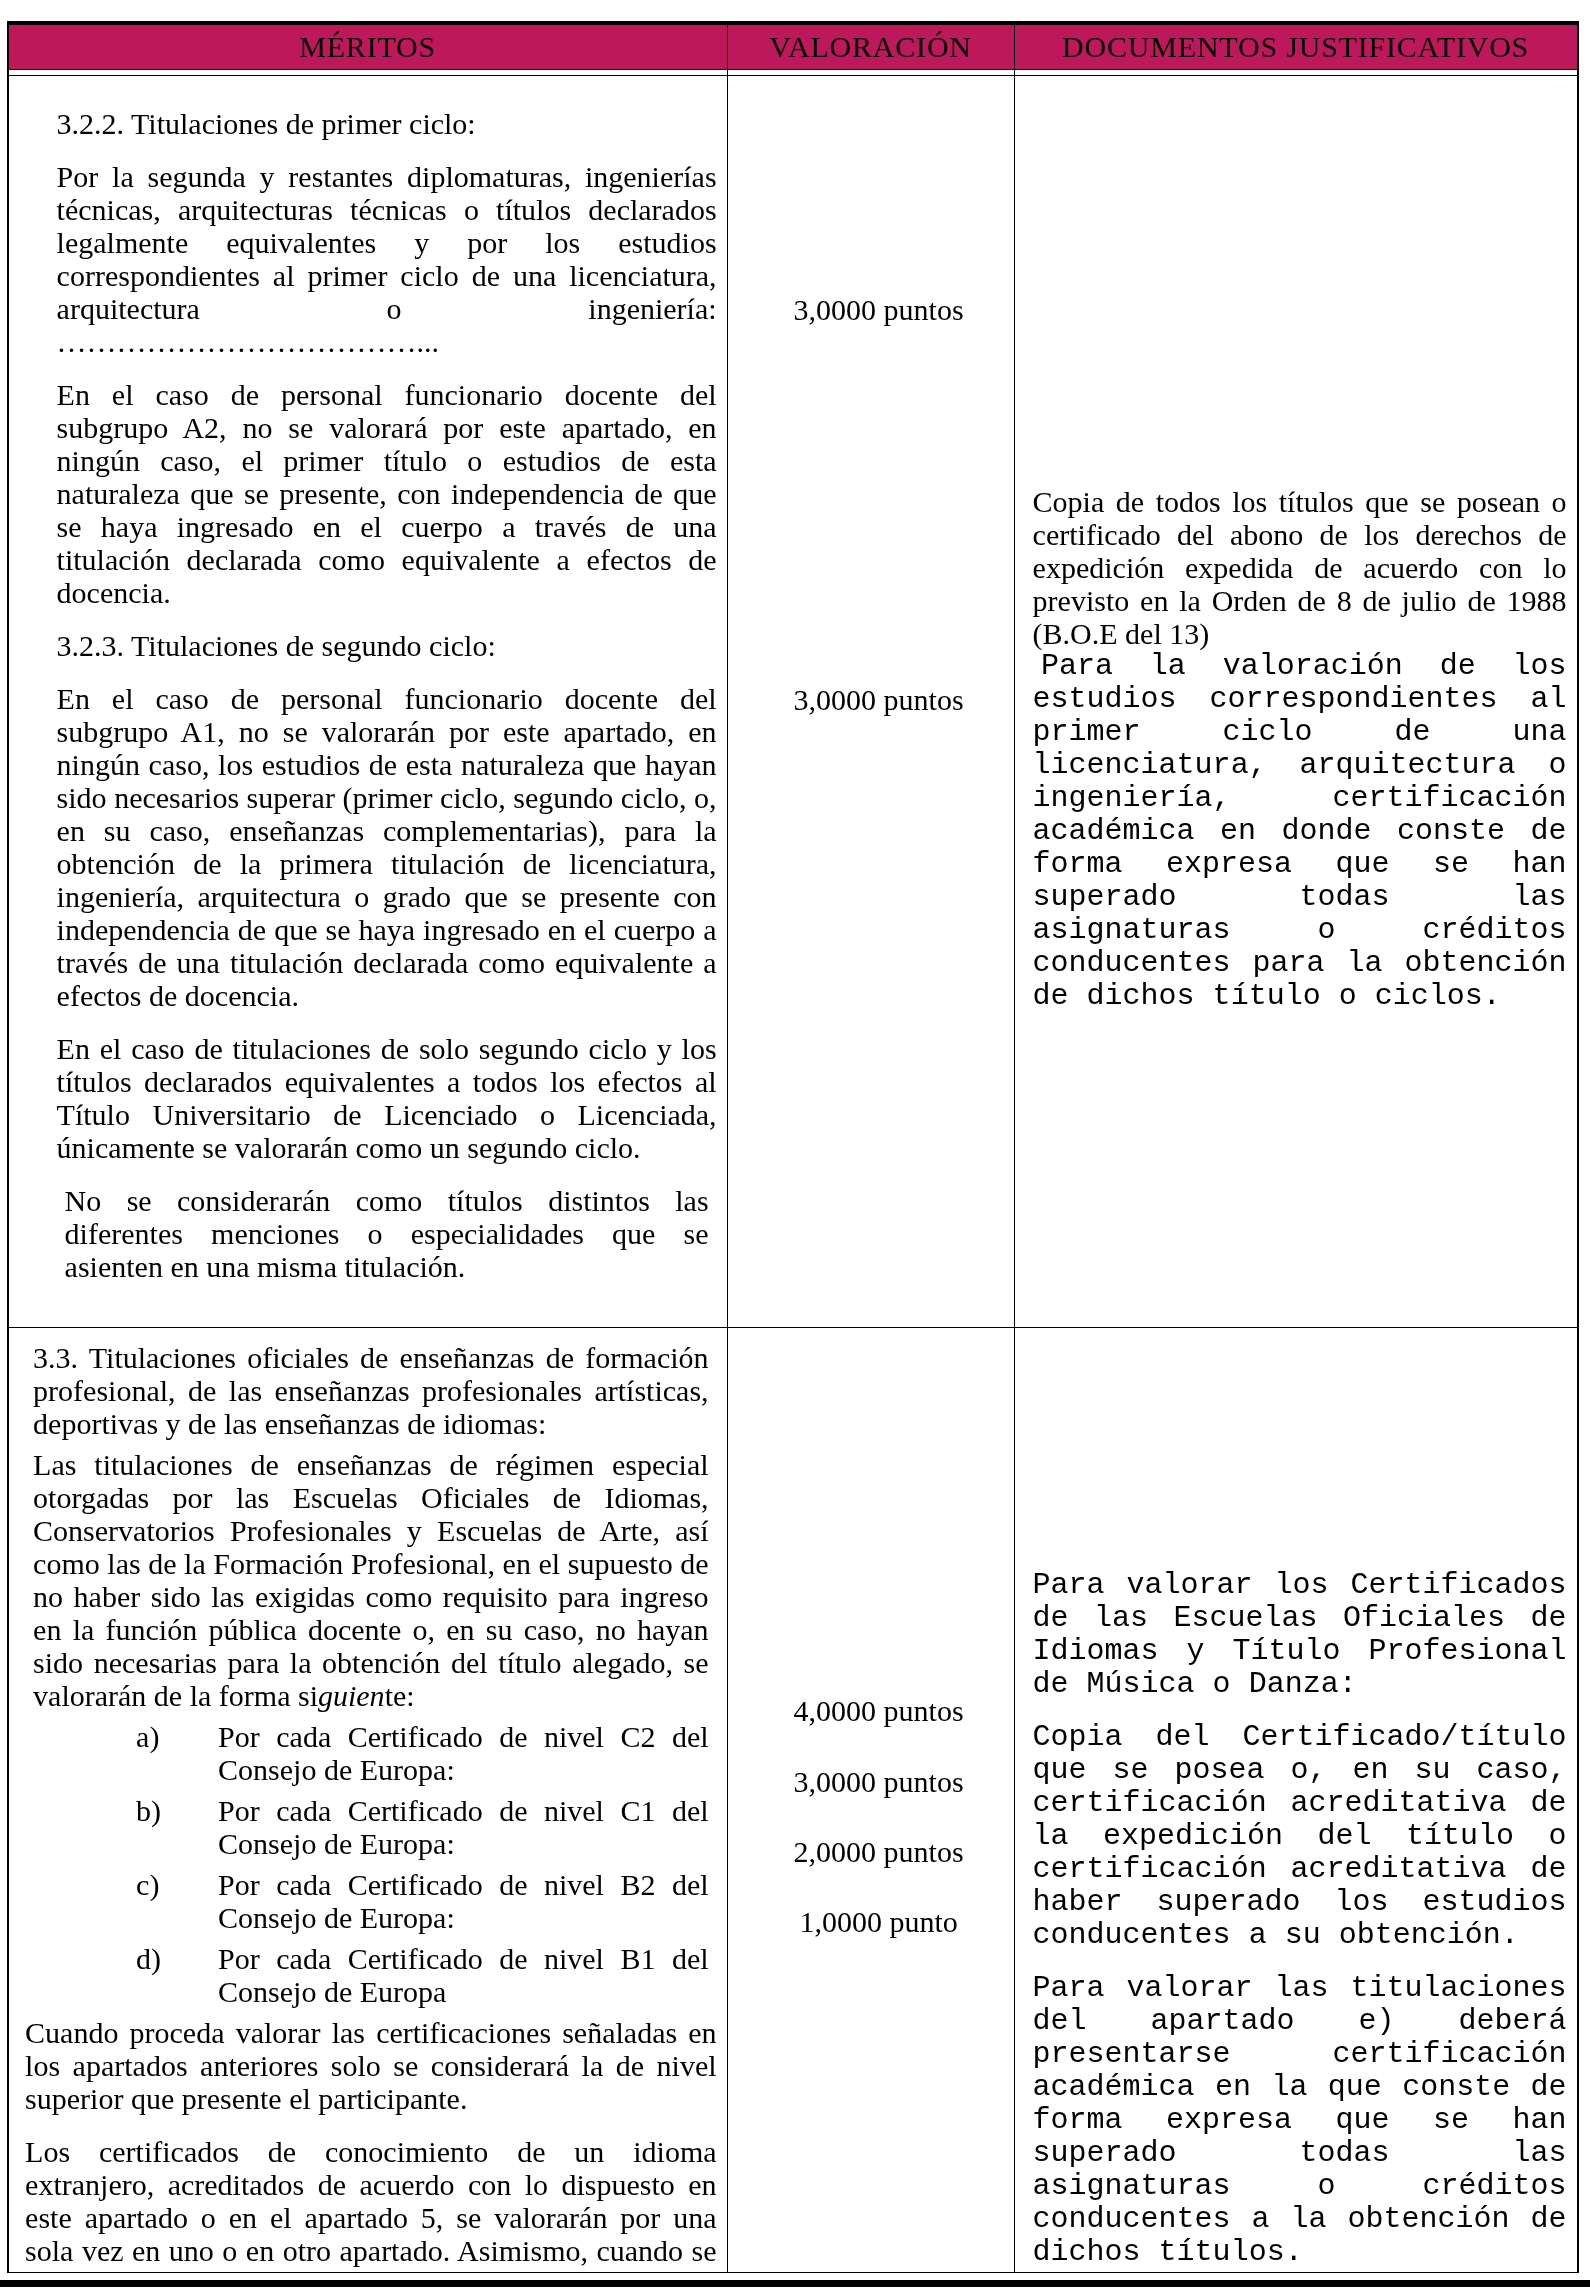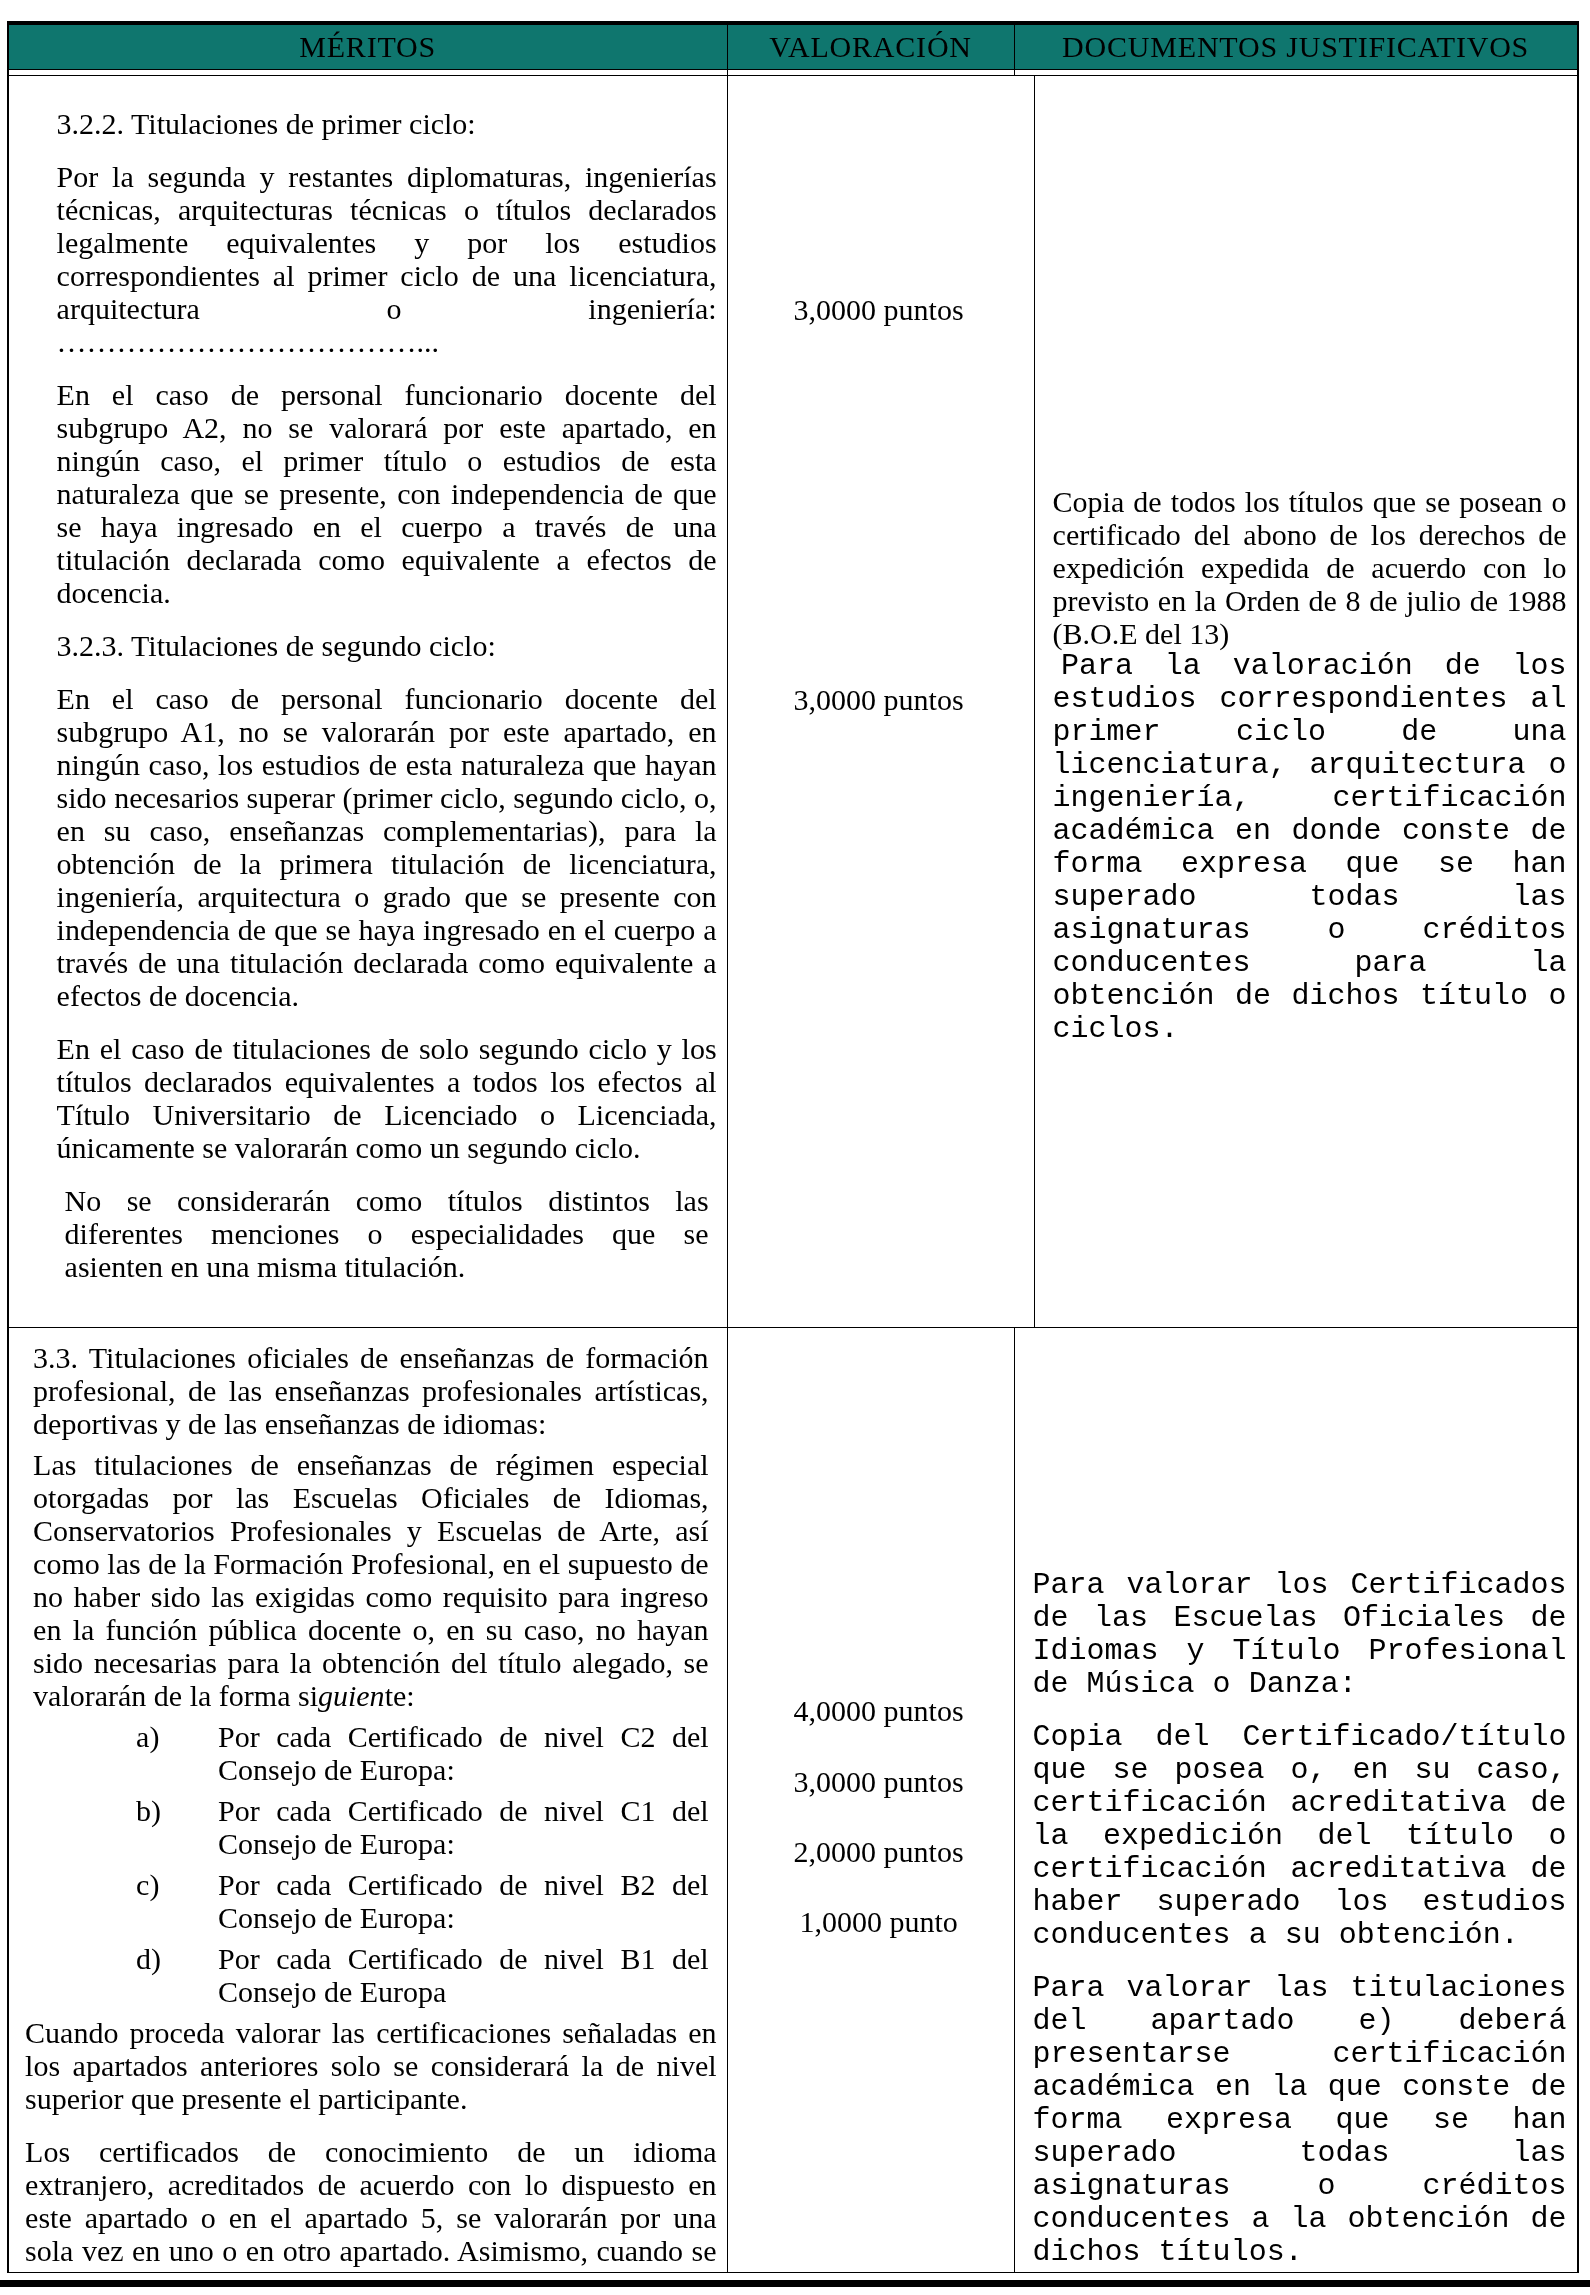--- a/index.html
+++ b/index.html
@@ -19,35 +19,35 @@
     border:2.5px solid #000;
     border-top-width:4.1px;
     border-bottom-width:1.7px;
     display:grid;
     grid-template-columns:718px 287px 1fr;
     grid-template-rows:45px 6.6px 1251px 1fr;
   }
   .cell{box-sizing:border-box;overflow:hidden;}
   .col2,.col3{border-left:1.7px solid #000;}
   .hdr{
-    background:#0f766e;
+    background:#be185d;
     border-bottom:1.7px solid #000;
     display:flex;align-items:center;justify-content:center;
     font-size:30px;letter-spacing:0.8px;
     text-align:right;
   }
   .rule{height:6.6px;background:#fff;border-bottom:1.7px solid #000;}
   .body-row2{border-top:1.7px solid #000;}
   .meritcell{padding:0 10px 0 16.5px;text-align:justify;}
   .m-r1{padding-top:31px;padding-left:48px;}
   .m-r2{padding-top:5px;}
   .meritcell p{margin:0 0 20px 0;}
   .meritcell p.tight{margin:8px;}
   .doccell{padding:0 10px 0 18px;text-align:justify;}
-  .d-r1{padding-top:409px;margin-left:20px;}
+  .d-r1{padding-top:409px;}
   .d-r2{padding-top:241px;}
   .d-r1 p{margin:0;}
   .d-r1 p.indent{text-indent:8.3px;font-family:Liberation Mono, monospace;}
   .d-r2 p{margin:0 0 20px 0;font-family:Liberation Mono, monospace;}
   .valcell{position:relative;}
   .val{
     position:absolute;left:8px;width:100%;
     text-align:center;white-space:nowrap;
   }
   .v-r1-0{top:217px;}

